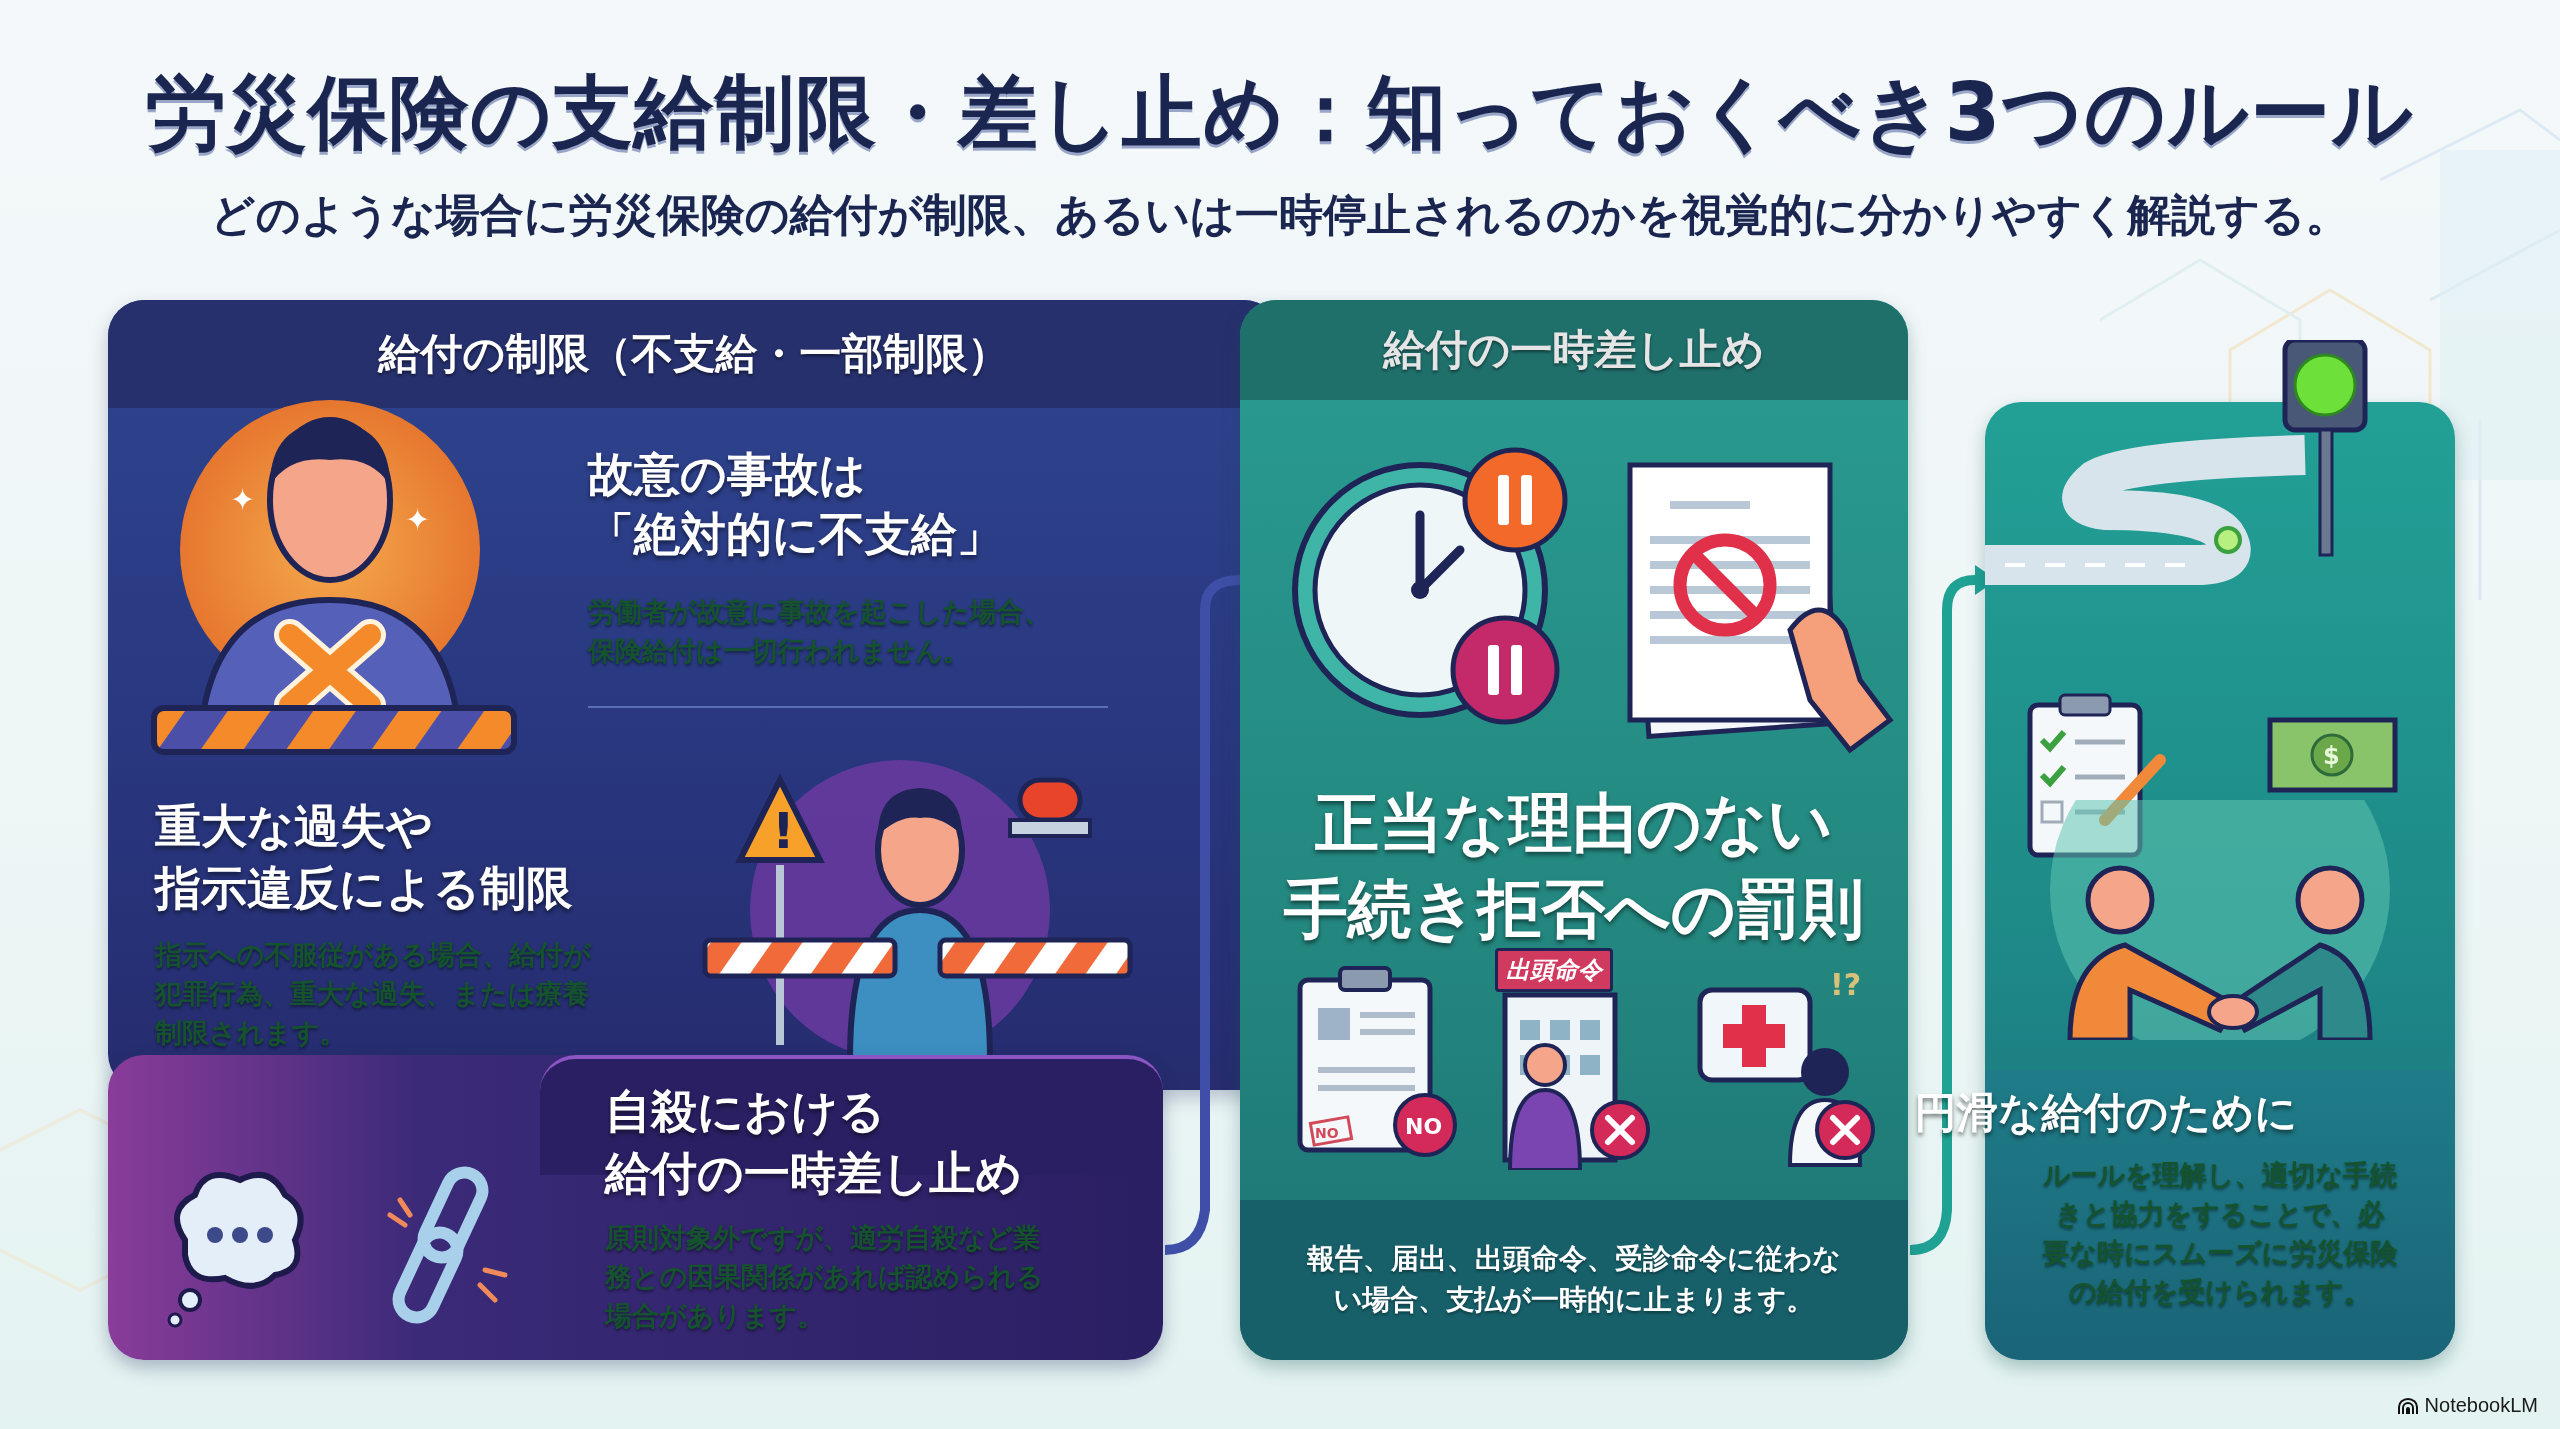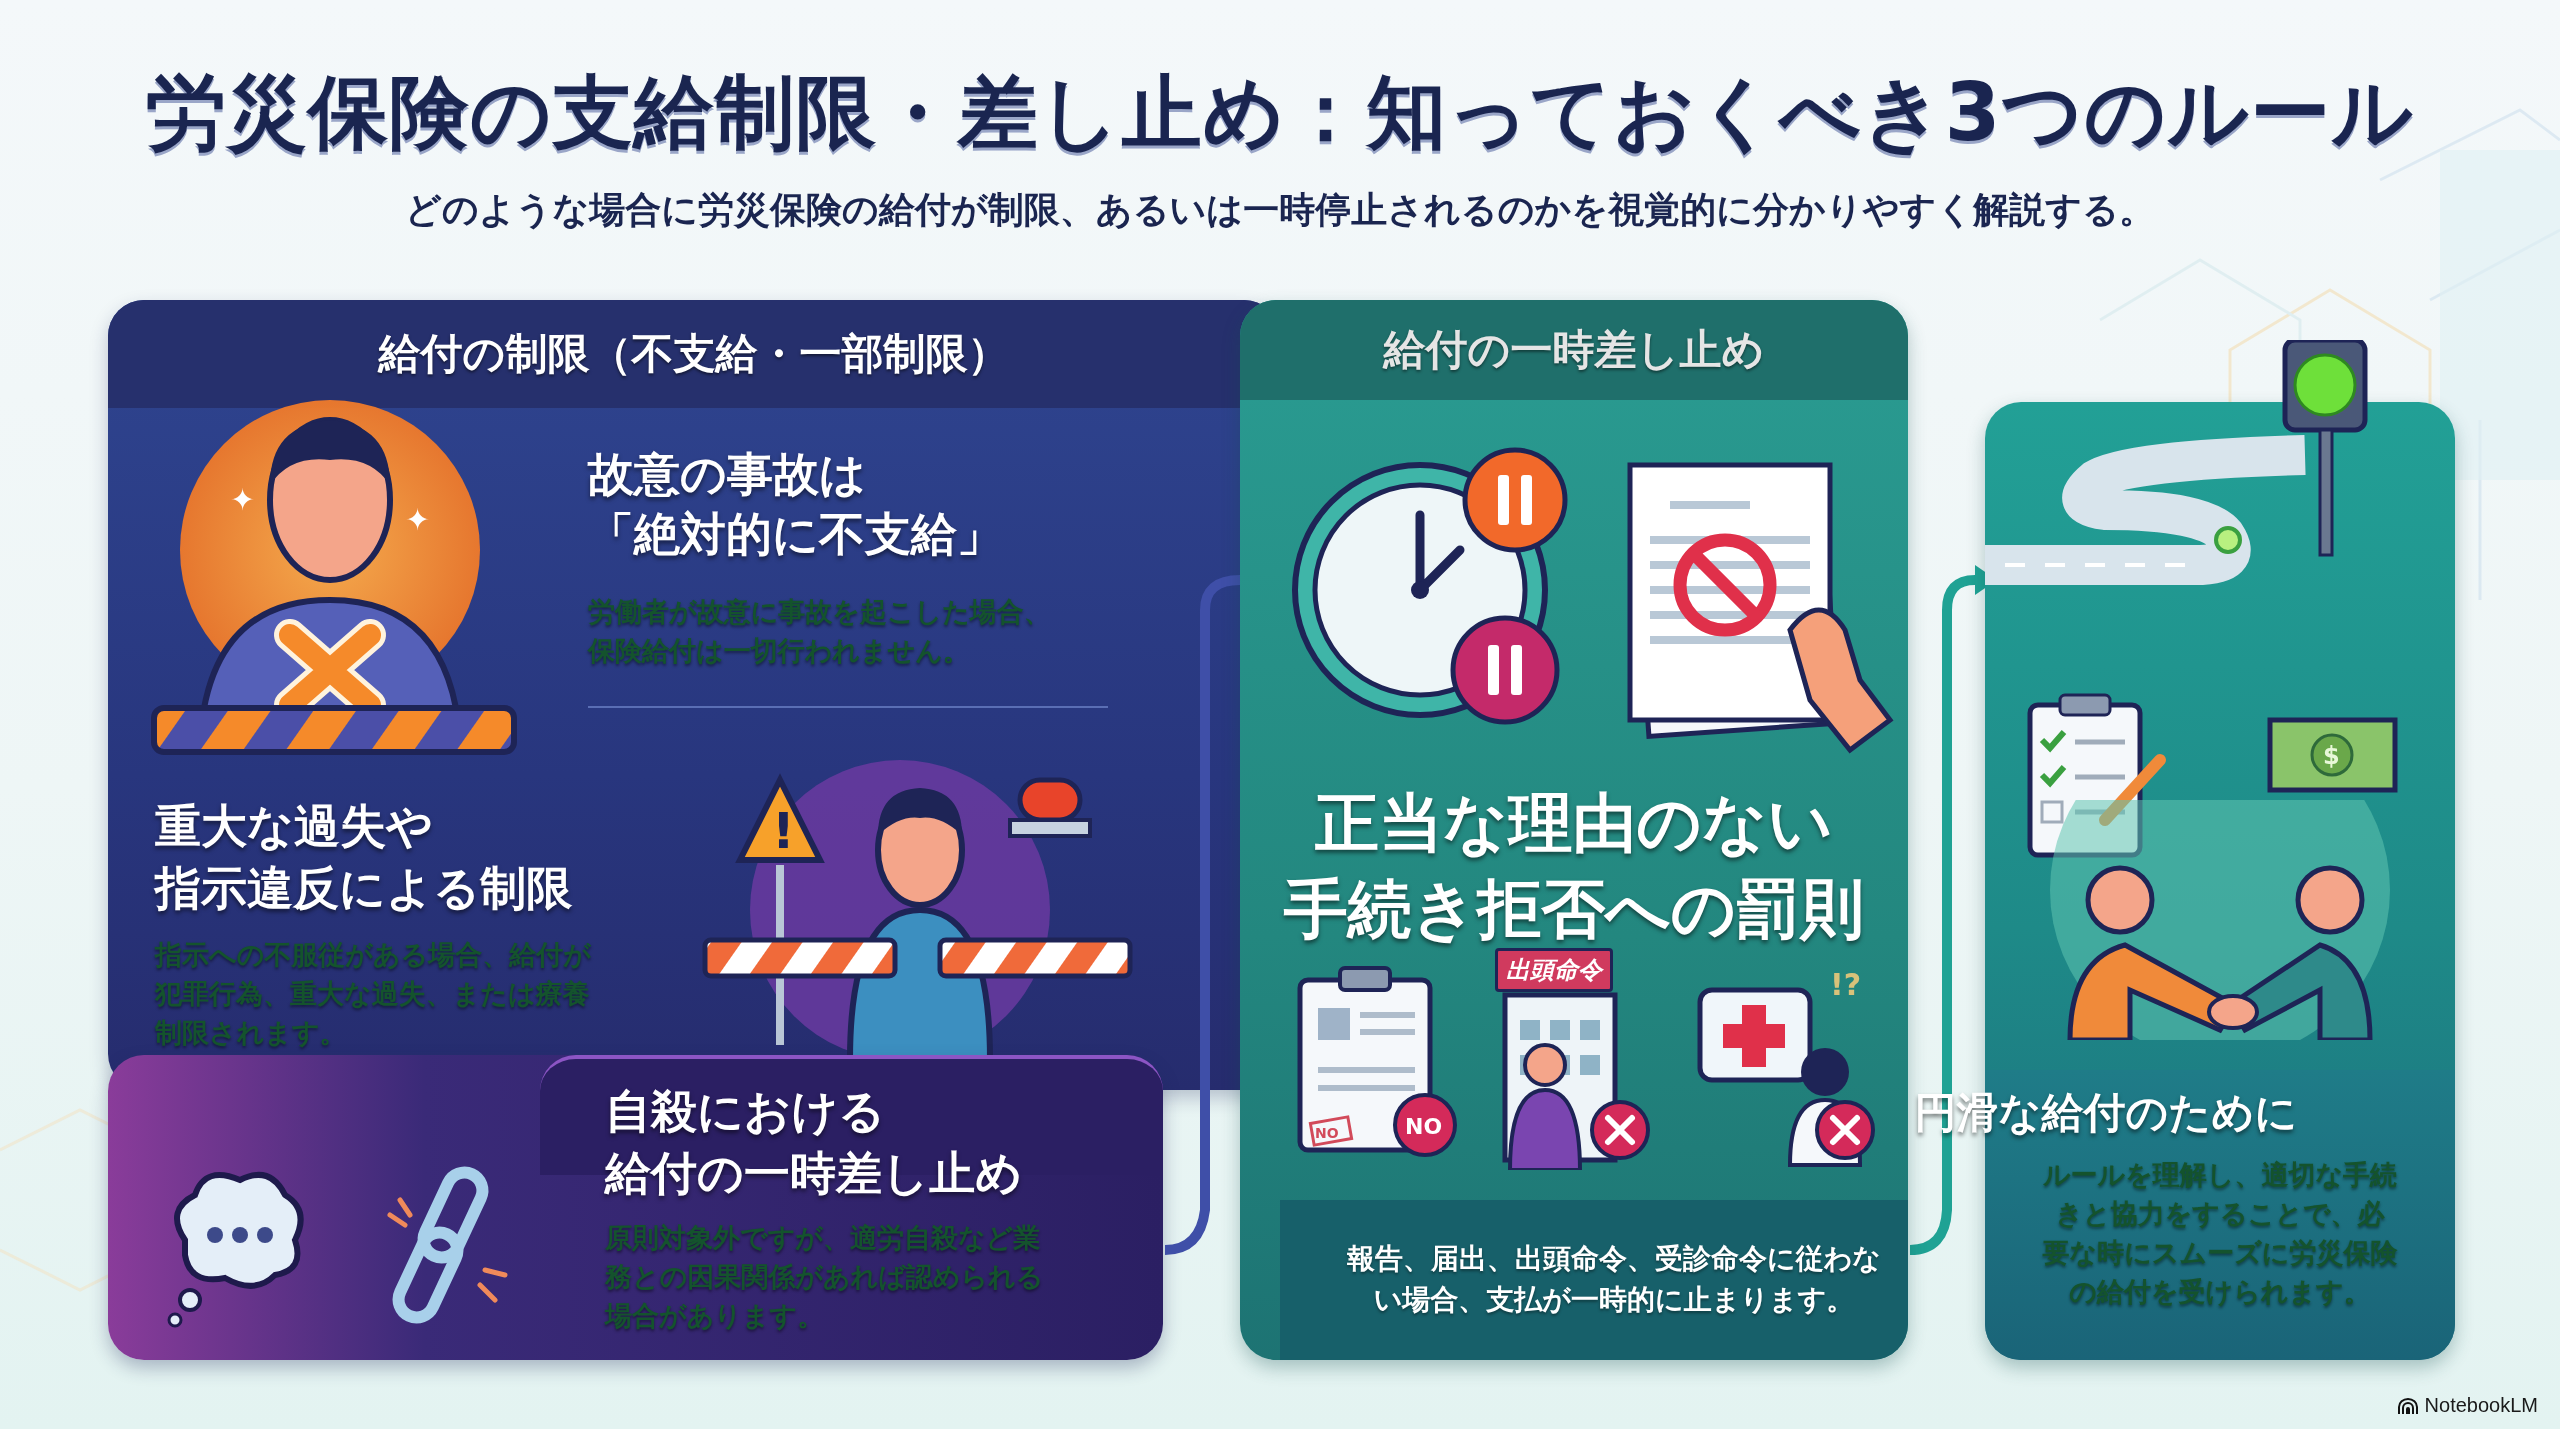--- a/index.html
+++ b/index.html
@@ -11,21 +11,21 @@
     color: #fff;
   }
   .bg-deco { position: absolute; pointer-events: none; }
   .title {
     position: absolute; left: 0; top: 60px; width: 2560px; text-align: center;
     font-size: 80px; font-weight: bold; color: #1a2550; letter-spacing: 1px;
     text-shadow: 0 3px 0 #9aa6c8;
   }
   .subtitle {
     position: absolute; left: 0; top: 186px; width: 2560px; text-align: center;
-    font-size: 36px; font-weight: bold; color: #1a2550;
+    font-size: 44px; font-weight: bold; color: #1a2550;
   }
   
   .p1 {
     position: absolute; left: 108px; top: 300px; width: 1172px; height: 790px;
     border-radius: 36px; overflow: hidden;
     background: linear-gradient(180deg, #2f4590 0%, #28367e 60%, #262c6e 100%);
     box-shadow: 0 8px 18px rgba(30,40,90,0.25);
   }
   .p1-head {
     height: 108px; background: #26306d; display: flex; align-items: center; justify-content: center;
@@ -55,21 +55,20 @@
   }
   .p2-head {
     height: 100px; background: #1f6f6b; display: flex; align-items: center; justify-content: center;
     font-size: 42px; font-weight: bold; color: #e5e5e5; text-shadow: 0 2px 3px rgba(0,0,0,0.45);
   }
   .p2-foot {
     position: absolute; left: 0; bottom: 0; width: 100%; height: 160px; background: #17606a;
     display: flex; align-items: center; justify-content: center; text-align: center;
     font-size: 28px; font-weight: bold; line-height: 1.45; padding: 0 40px;
     text-shadow: 0 2px 3px rgba(0,0,0,0.4);
-    margin-left: 40px;
   }
   
   .p4 {
     position: absolute; left: 1985px; top: 402px; width: 470px; height: 958px;
     border-radius: 36px; overflow: hidden;
     background: linear-gradient(180deg, #22a096 0%, #1e8a88 55%, #1c6c7c 100%);
     box-shadow: 0 8px 18px rgba(20,80,80,0.3);
   }
   .p4-foot {
     position: absolute; left: 0; bottom: 0; width: 100%; height: 290px;

